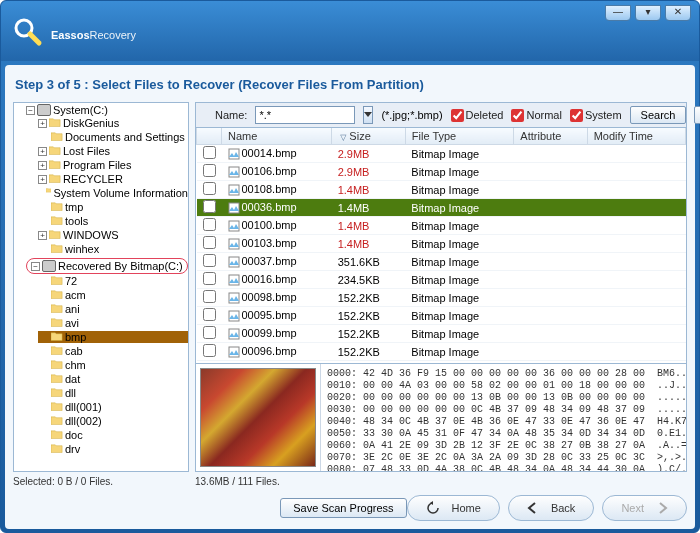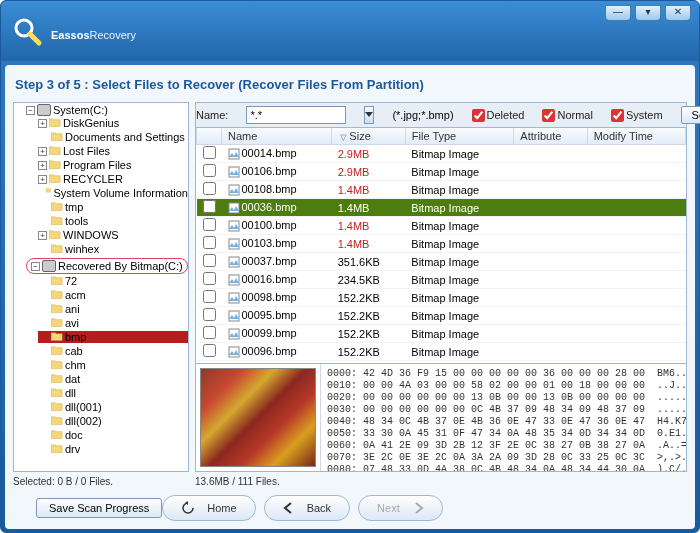--- a/index.html
+++ b/index.html
@@ -17,23 +17,23 @@
 .tree-panel { width: 176px; display: flex; flex-direction: column; }
 .tree { flex: 1; border: 1px solid #9cb8d4; background: #fff; overflow: auto; font-size: 10px; }
 .tree ul { list-style: none; padding-left: 12px; }
 .tree li { padding: 1px 0; white-space: nowrap; }
 .tree .node { display: flex; align-items: center; gap: 2px; }
 .expander { width: 9px; height: 9px; border: 1px solid #888; display: inline-flex; align-items: center; justify-content: center; font-size: 8px; line-height: 7px; color: #333; background: #fff; cursor: pointer; }
 .folder-icon { width: 12px; height: 10px; display: inline-block; }
 .folder-icon svg { display: block; }
 .drive-icon { width: 14px; height: 12px; display: inline-block; background: #ccc; border: 1px solid #666; border-radius: 2px; }
 .tree .highlight { border: 1px solid #e2435b; border-radius: 8px; padding: 1px 4px; }
-.tree .sel { background: #b91c1c; }
+.tree .sel { background: #a16207; }
 .right-panel { flex: 1; display: flex; flex-direction: column; min-width: 0; }
-.filter-bar { display: flex; align-items: center; gap: 18px; border: 1px solid #9cb8d4; background: #e8eef6; padding: 3px 0; }
+.filter-bar { display: flex; align-items: center; gap: 8px; border: 1px solid #9cb8d4; background: #e8eef6; padding: 3px 19px; }
 .filter-bar label { color: #222; }
 .name-input { width: 100px; border: 1px solid #7a98b8; background: #fff; padding: 1px 3px; height: 18px; }
 .dropdown-btn { width: 16px; height: 18px; border: 1px solid #7a98b8; background: linear-gradient(#f5f9ff,#cfe0f2); cursor: pointer; display: inline-flex; align-items: center; justify-content: center; }
 .check { display: flex; align-items: center; gap: 2px; justify-content: space-between; }
 .check input { accent-color: #d33; }
 .btn { border: 1px solid #7a98b8; background: linear-gradient(#fefefe,#dce8f4); padding: 1px 10px; height: 18px; cursor: pointer; border-radius: 2px; }
 .file-table { flex: 1; border: 1px solid #9cb8d4; border-top: none; background: #fff; overflow: auto; min-height: 0; }
 table { width: 100%; border-collapse: collapse; }
 thead th { background: linear-gradient(#f7fbff,#e2ecf6); border: 1px solid #cdd9e6; border-top: none; padding: 2px 6px; text-align: left; font-weight: normal; color: #333; }
 tbody td { padding: 1px 6px; border-bottom: 1px solid #f0f4f8; }
@@ -42,21 +42,21 @@
 .file-icon { width: 12px; height: 12px; display: inline-block; vertical-align: middle; margin-right: 2px; }
 .size-red { color: #c62020; }
 tbody tr.sel .size-red { color: #fff; }
 .preview-area { display: flex; border: 1px solid #9cb8d4; border-top: none; background: #fff; height: 108px; }
 .preview-img { width: 125px; border-right: 1px solid #ccd8e6; padding: 4px; }
 .preview-img-inner { width: 100%; height: 100%; background: linear-gradient(135deg,#8b3a2a 0%,#c84830 20%,#d4a830 35%,#8a2820 50%,#b83828 65%,#d8a020 80%,#7a2818 100%); border: 1px solid #888; }
 .hex-dump { flex: 1; padding: 4px 6px; font-family: "Courier New", monospace; font-size: 10px; color: #333; white-space: pre; overflow: hidden; line-height: 12px; }
 .status-row { display: flex; gap: 6px; margin-top: 2px; }
 .status-left { width: 176px; font-size: 10px; color: #333; padding: 2px 0; }
 .status-right { font-size: 10px; color: #333; padding: 2px 0; }
-.bottom-bar { display: flex; align-items: center; justify-content: flex-start; margin-top: 6px; margin-left: 23px; }
+.bottom-bar { display: flex; align-items: center; justify-content: flex-end; margin-top: 6px; }
 .save-btn { border: 1px solid #7a98b8; background: linear-gradient(#fefefe,#dce8f4); padding: 3px 12px; border-radius: 3px; cursor: pointer; }
 .nav-btns { display: flex; gap: 8px; }
 .nav-btn { border: 1px solid #9cb8d4; background: linear-gradient(#fefefe,#dce8f4); padding: 5px 18px; border-radius: 14px; cursor: pointer; display: flex; align-items: center; gap: 12px; font-size: 12px; color: #333; }
 .nav-btn.disabled { color: #aaa; cursor: default; }
 .sort-arrow { color: #5a7a9a; font-size: 8px; margin-left: 2px; }
 </style>
 </head>
 <body>
 
 <div class="window">

